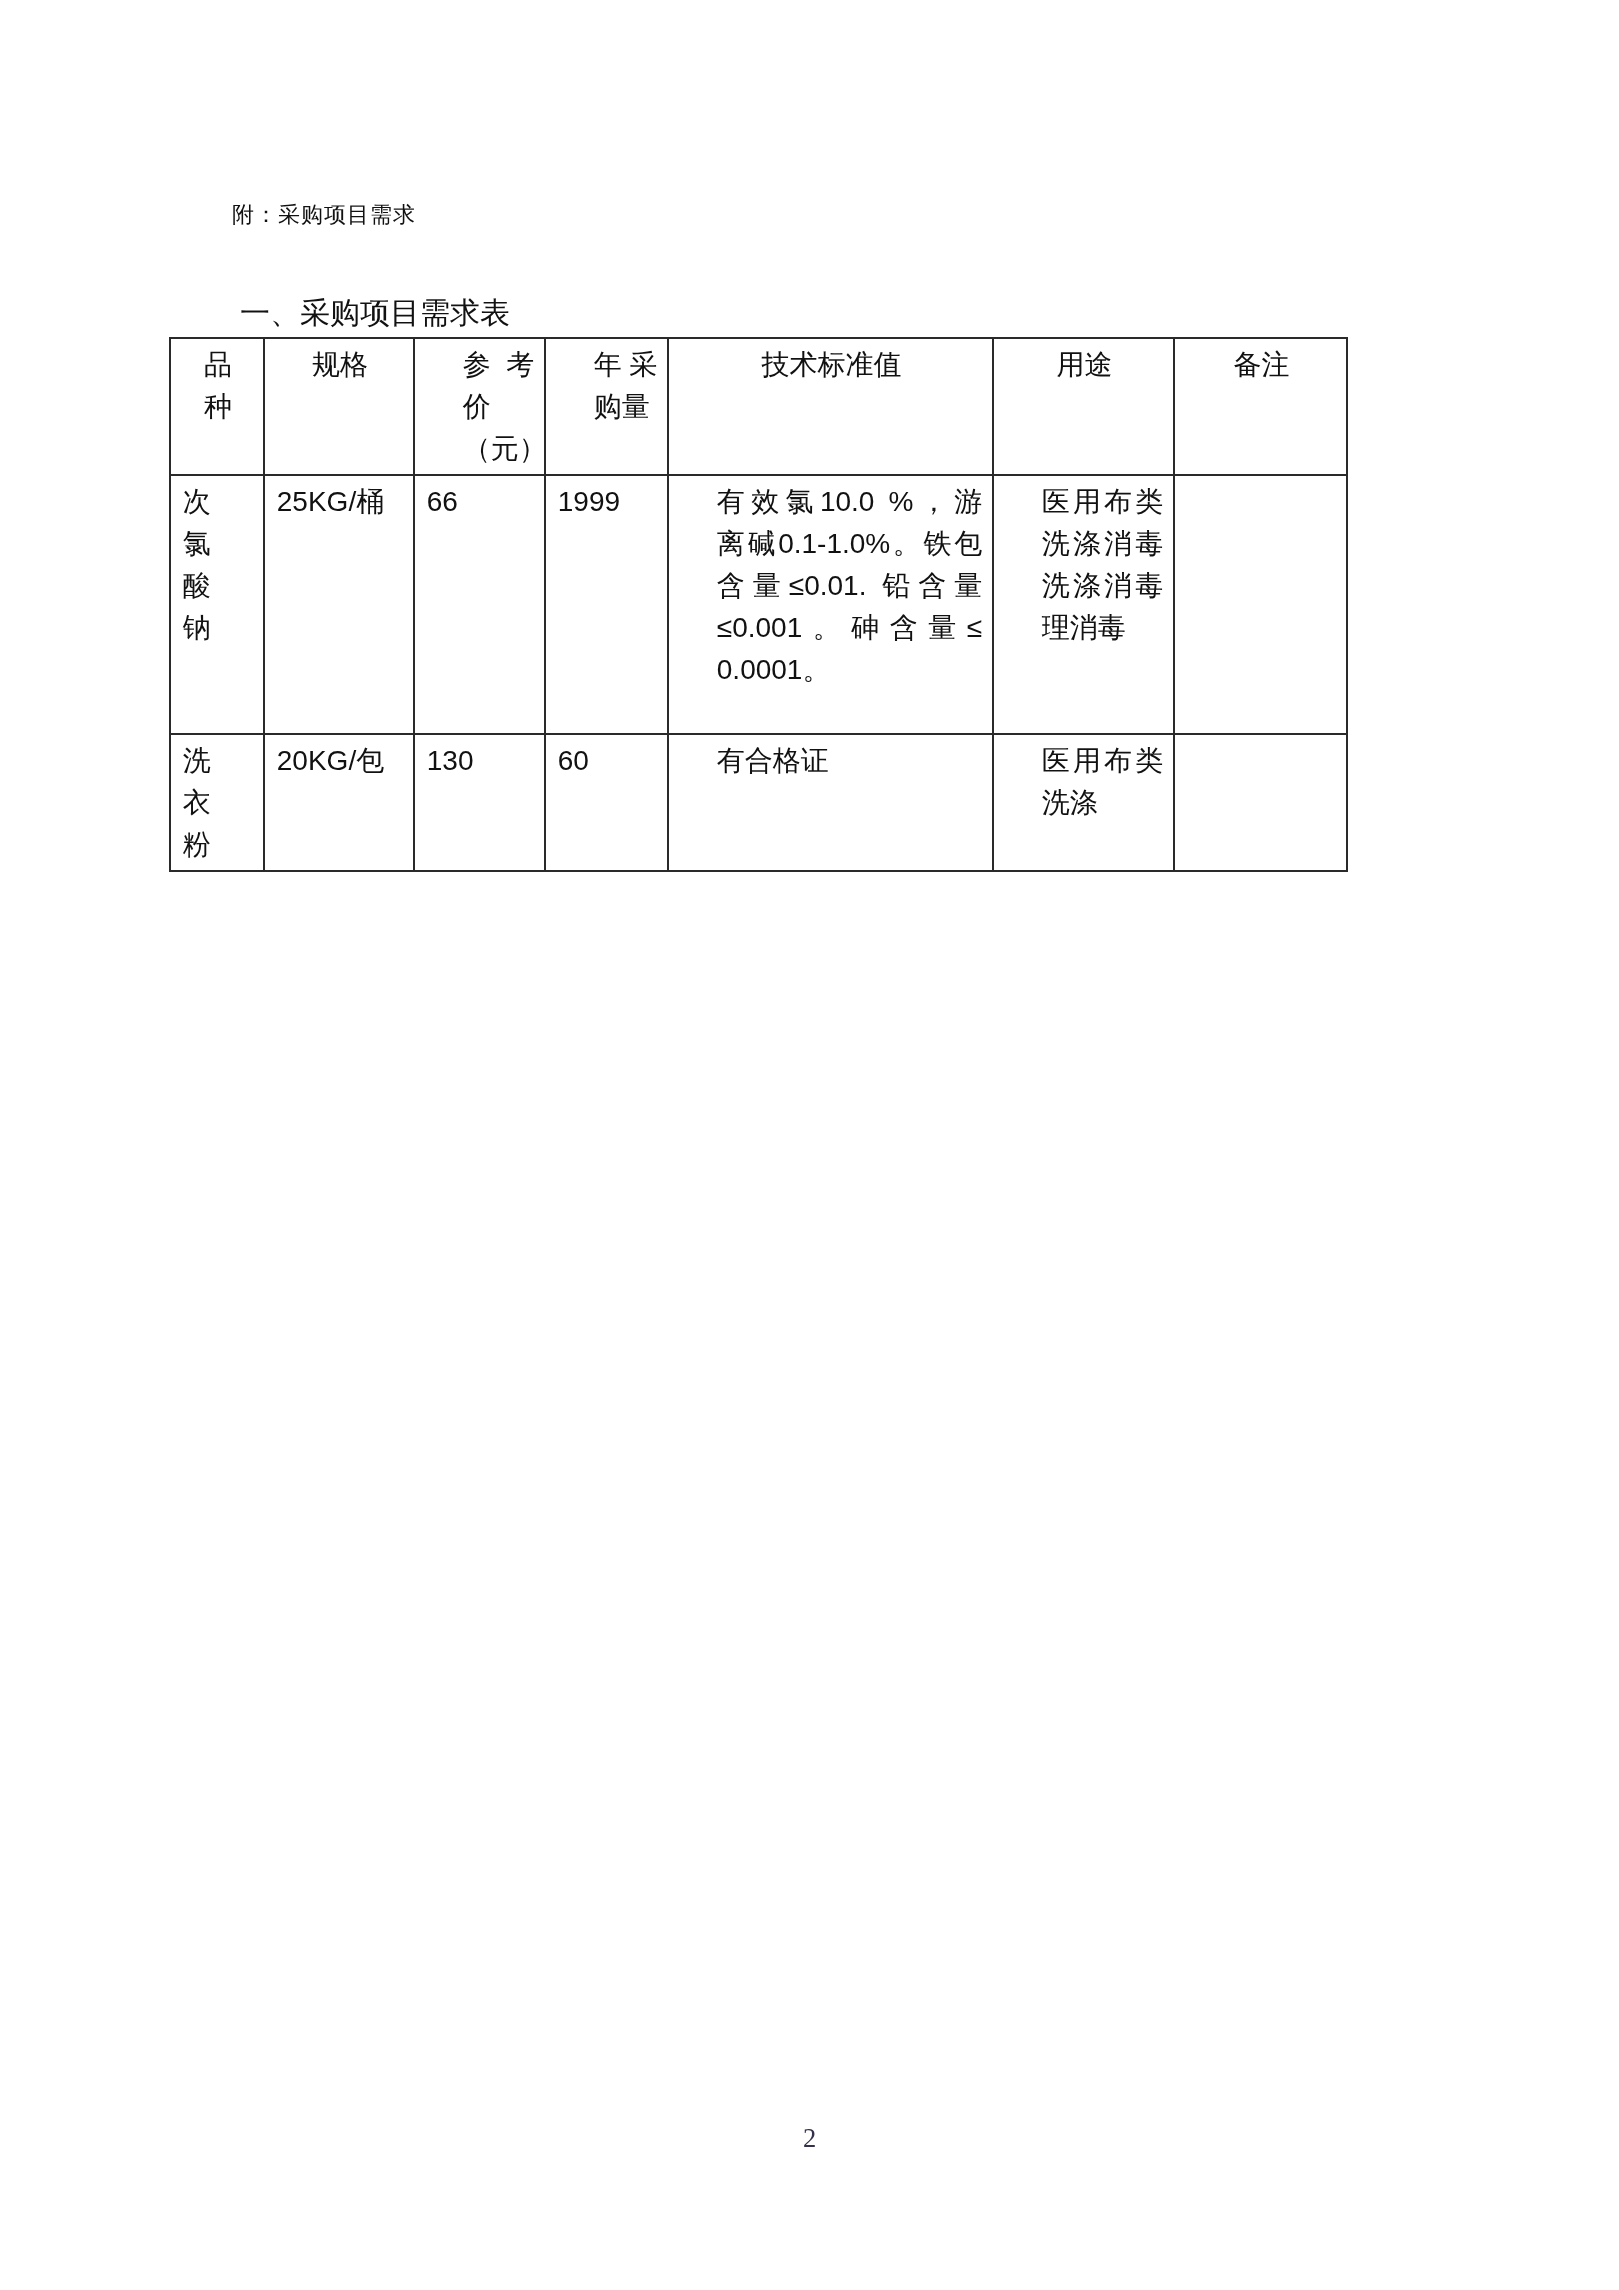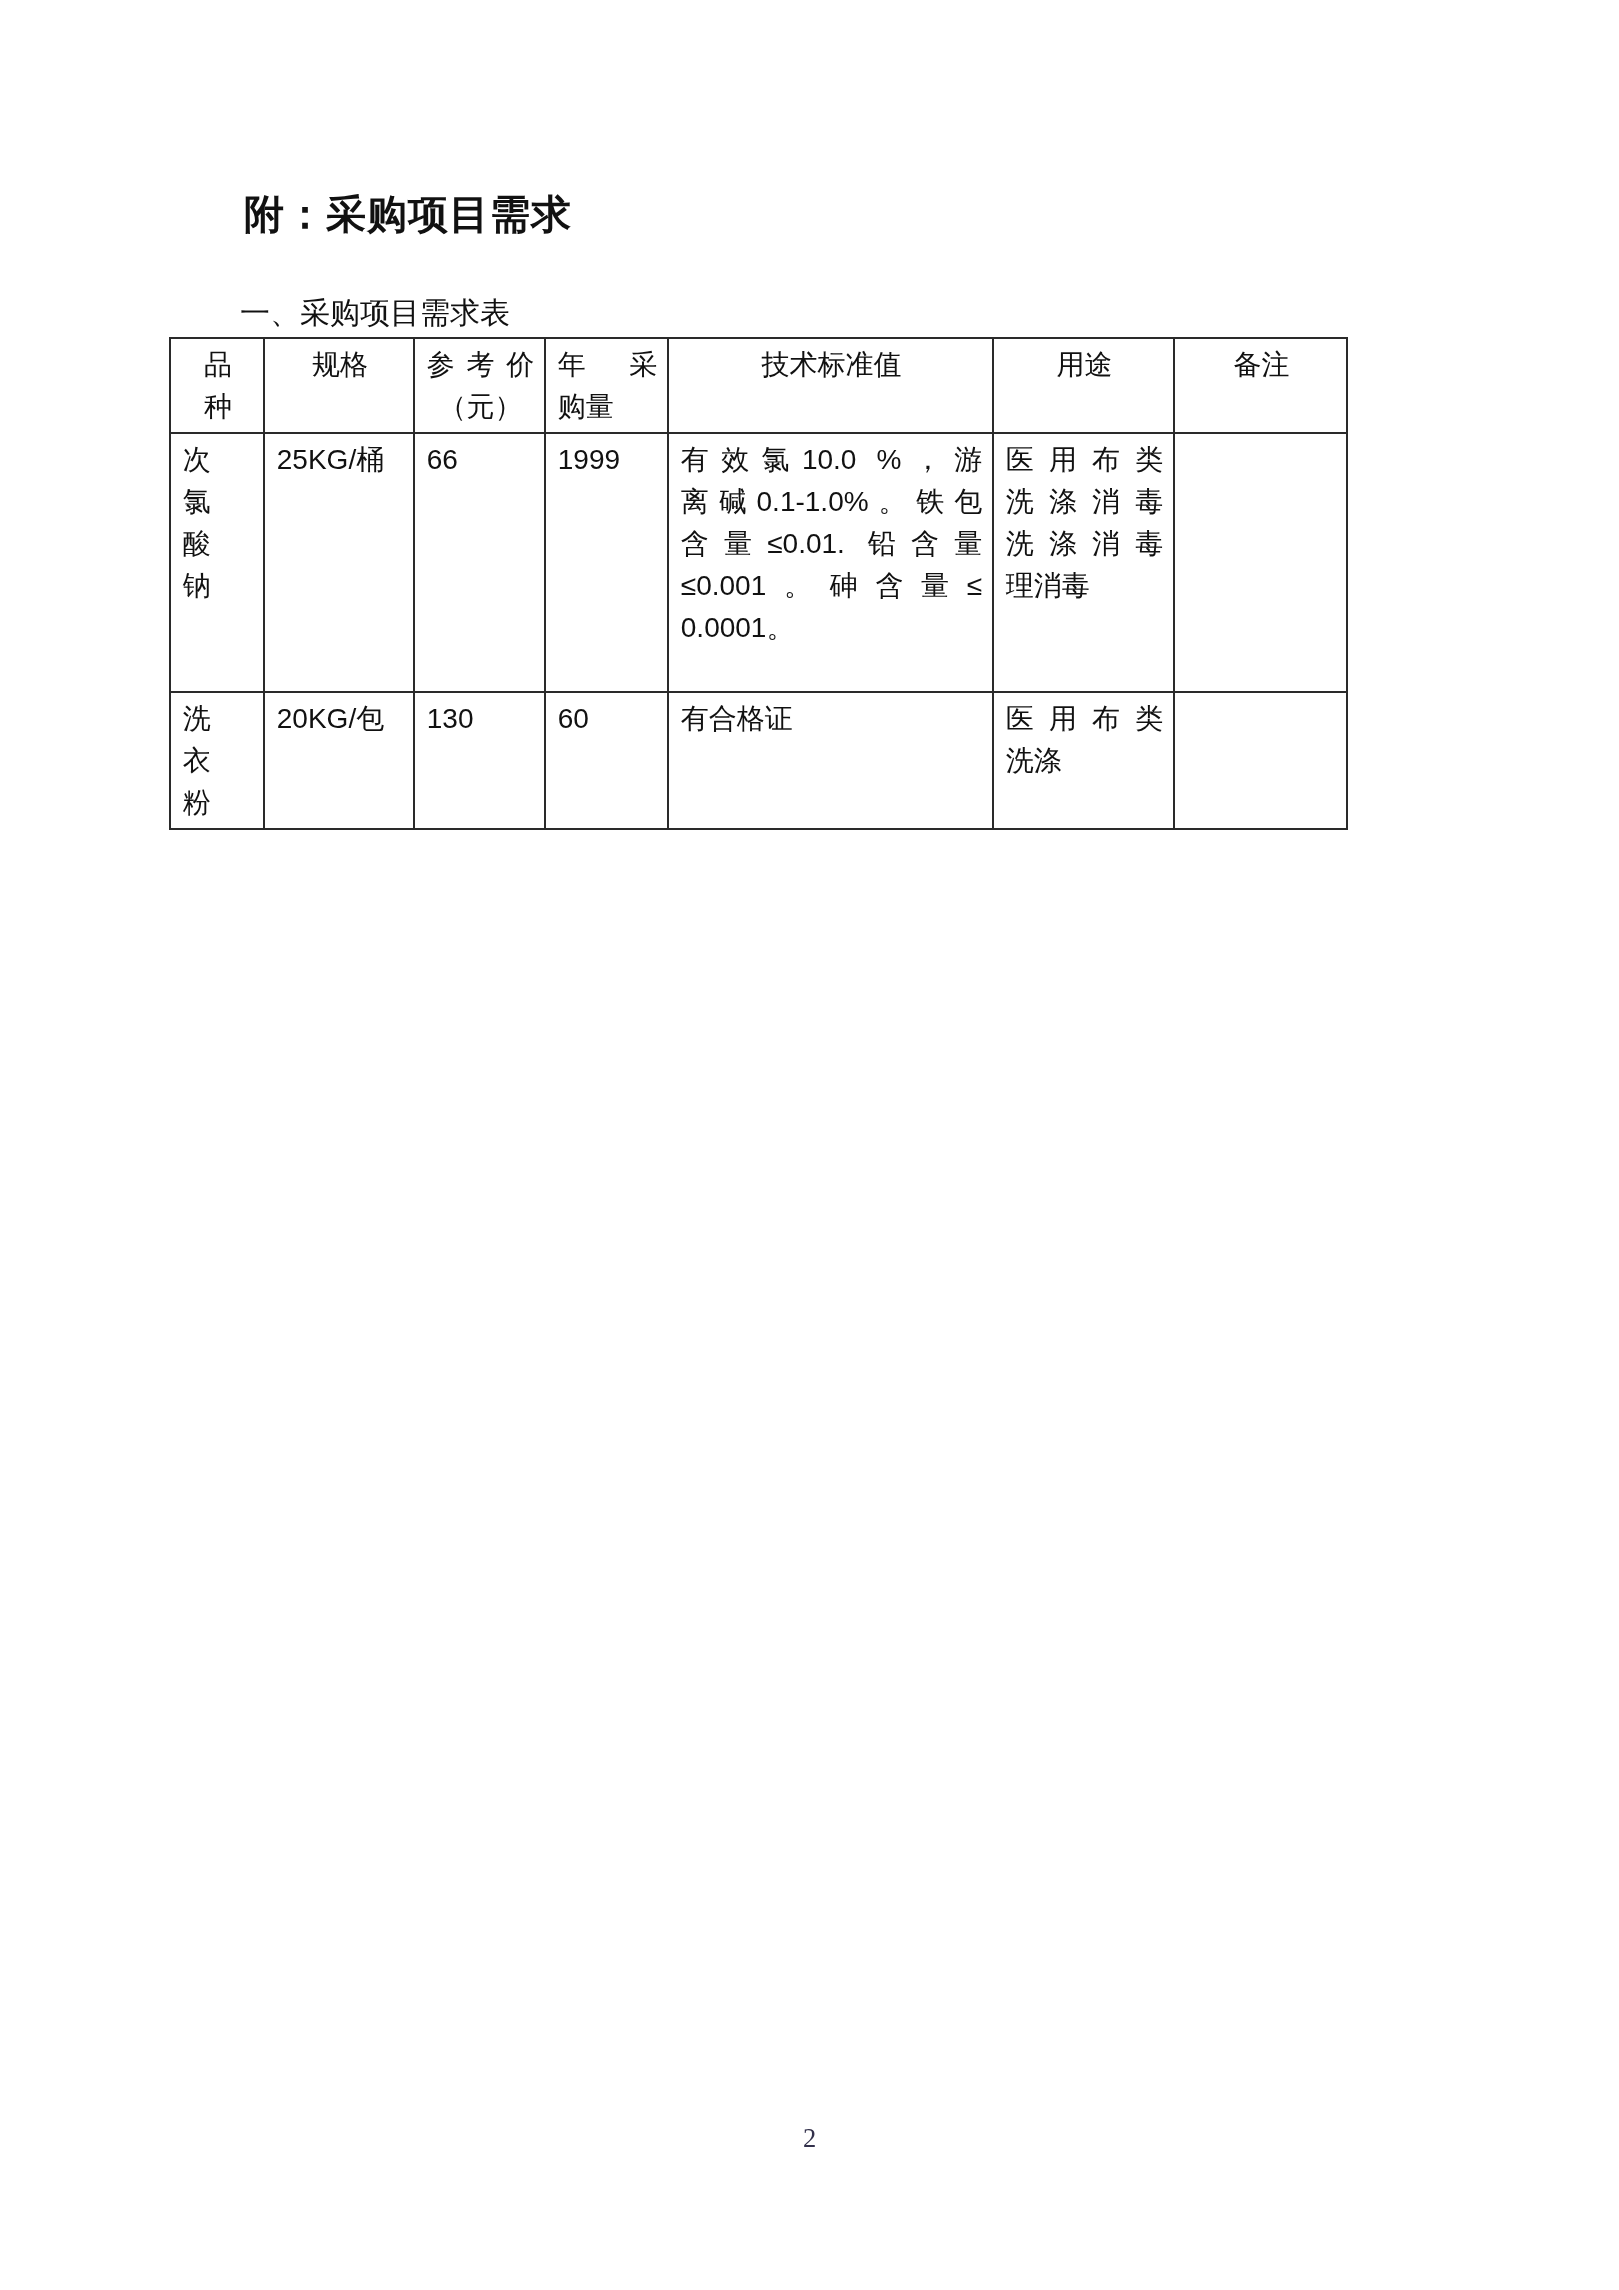--- a/index.html
+++ b/index.html
@@ -10,24 +10,24 @@
   }
   .page {
     position: relative;
     width: 1619px;
     height: 2291px;
     background: #ffffff;
     overflow: hidden;
   }
   .doc-title {
     position: absolute;
-    left: 244px;
+    left: 232px;
     top: 196px;
-    font-size: 40px;
-    font-weight: bold;
+    font-size: 22px;
+    font-weight: normal;
     line-height: 37px;
     letter-spacing: 1px;
     white-space: pre;
   }
   .section-heading {
     position: absolute;
     left: 240px;
     top: 294px;
     font-size: 30px;
     font-weight: normal;
@@ -55,20 +55,21 @@
   }
   tr.header-row    { height: 86px; }
   tr.row-1         { height: 259px; }
   tr.row-2         { height: 127px; }
   
   .lines > div { min-height: 42px; }
   
   .jl > div {
     text-align: justify;
     text-align-last: justify;
+    margin-left: 36px;
   }
   .jl > div:last-child { text-align-last: left; }
   
   .center-last > div:last-child { text-align-last: center; text-align: center; }
   .num-center { text-align: left; padding-left: 3.9px; padding-right: 3.9px; }
   .qty-cell   { padding-left: 15.7px; }
   .note {
     position: absolute;
     left: 242px;
     top: 816px;

